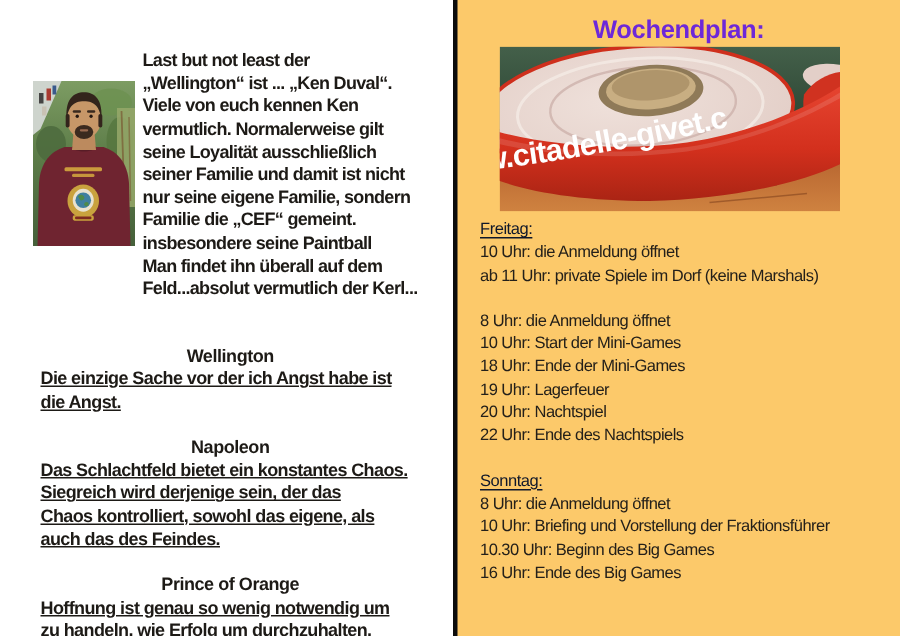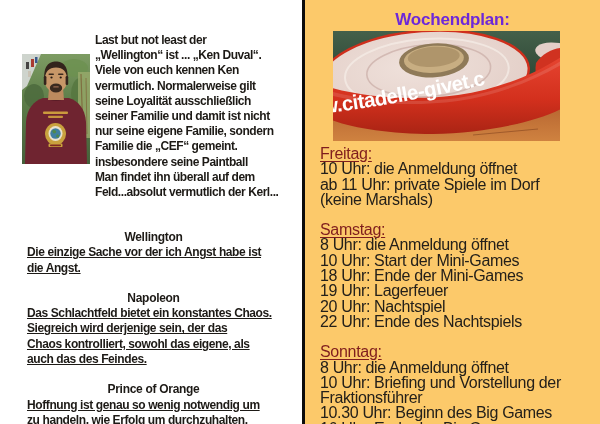--- a/index.html
+++ b/index.html
@@ -32,25 +32,25 @@
   }
   .plan-title{
     position:absolute;left:0;top:10px;width:100%;text-align:center;
     font-weight:700;font-size:17px;letter-spacing:-0.2px;color:#6d28d9;
   }
   .tape-photo{position:absolute;left:28px;top:31px;width:227px;height:110px;overflow:hidden;}
   .tape-photo svg{display:block;}
   .schedule{position:absolute;left:15px;top:146px;width:250px;}
   .day{margin-bottom:15px;}
   .day-title{
-    font-size:16px;line-height:15.3px;letter-spacing:-0.3px;color:#7f1d1d;
+    font-size:11px;line-height:15.3px;letter-spacing:-0.3px;color:#0f172a;
     text-decoration:underline;text-underline-offset:2px;
   }
   .day-items .item{
-    font-size:16px;line-height:15.3px;letter-spacing:-0.35px;color:#24201a;
+    font-size:11px;line-height:15.3px;letter-spacing:-0.35px;color:#24201a;
   }
 </style>
 </head>
 <body>
 
 <div class="page">
 
   <div class="left-page">
 
     <div class="portrait">
@@ -212,21 +212,20 @@
     <div class="schedule">
       <div class="day">
         <div class="day-title">Freitag:</div>
         <div class="day-items">
 
         <div class="item">10 Uhr: die Anmeldung öffnet</div>
             <div class="item">ab 11 Uhr: private Spiele im Dorf (keine Marshals)</div>
           </div>
       </div>
       <div class="day">
-        <div class="day-title">Samstag:</div>
         <div class="day-items">
 
         <div class="item">8 Uhr: die Anmeldung öffnet</div>
             <div class="item">10 Uhr: Start der Mini-Games</div>
             <div class="item">18 Uhr: Ende der Mini-Games</div>
             <div class="item">19 Uhr: Lagerfeuer</div>
             <div class="item">20 Uhr: Nachtspiel</div>
             <div class="item">22 Uhr: Ende des Nachtspiels</div>
           </div>
       </div>

